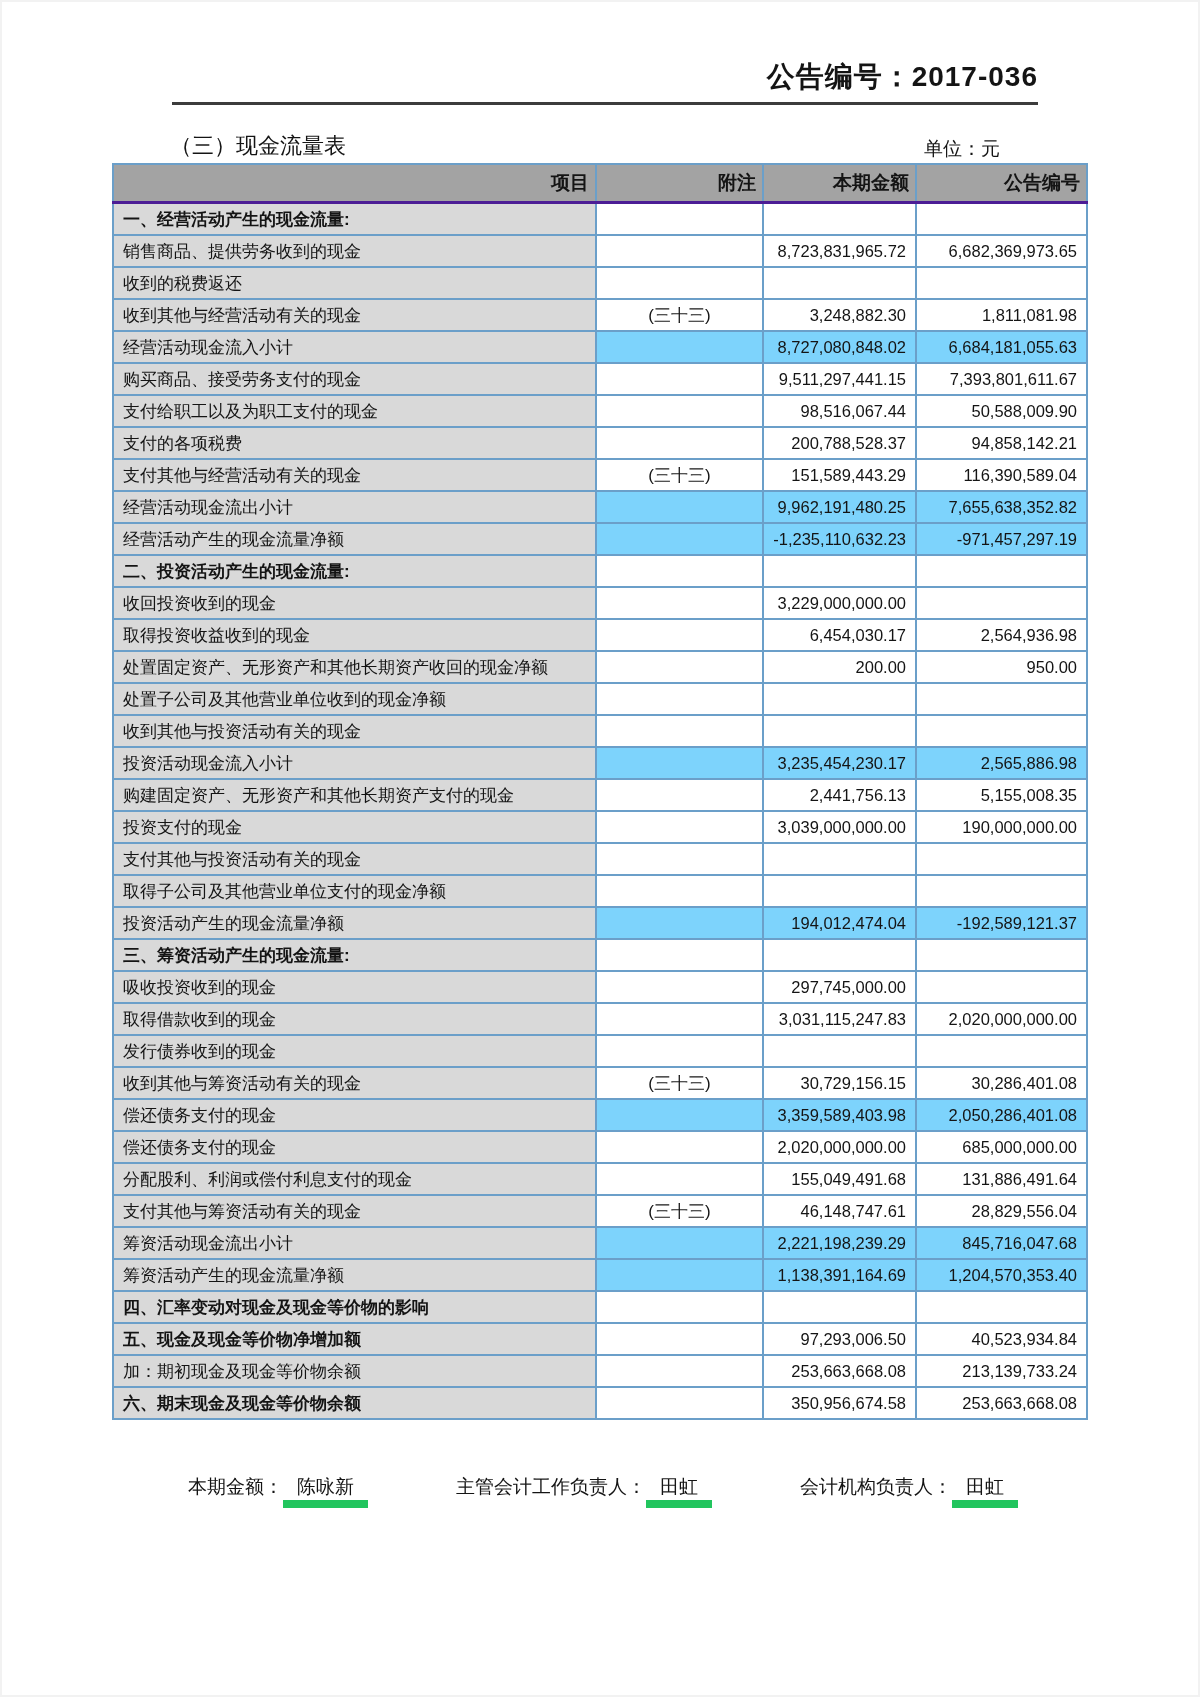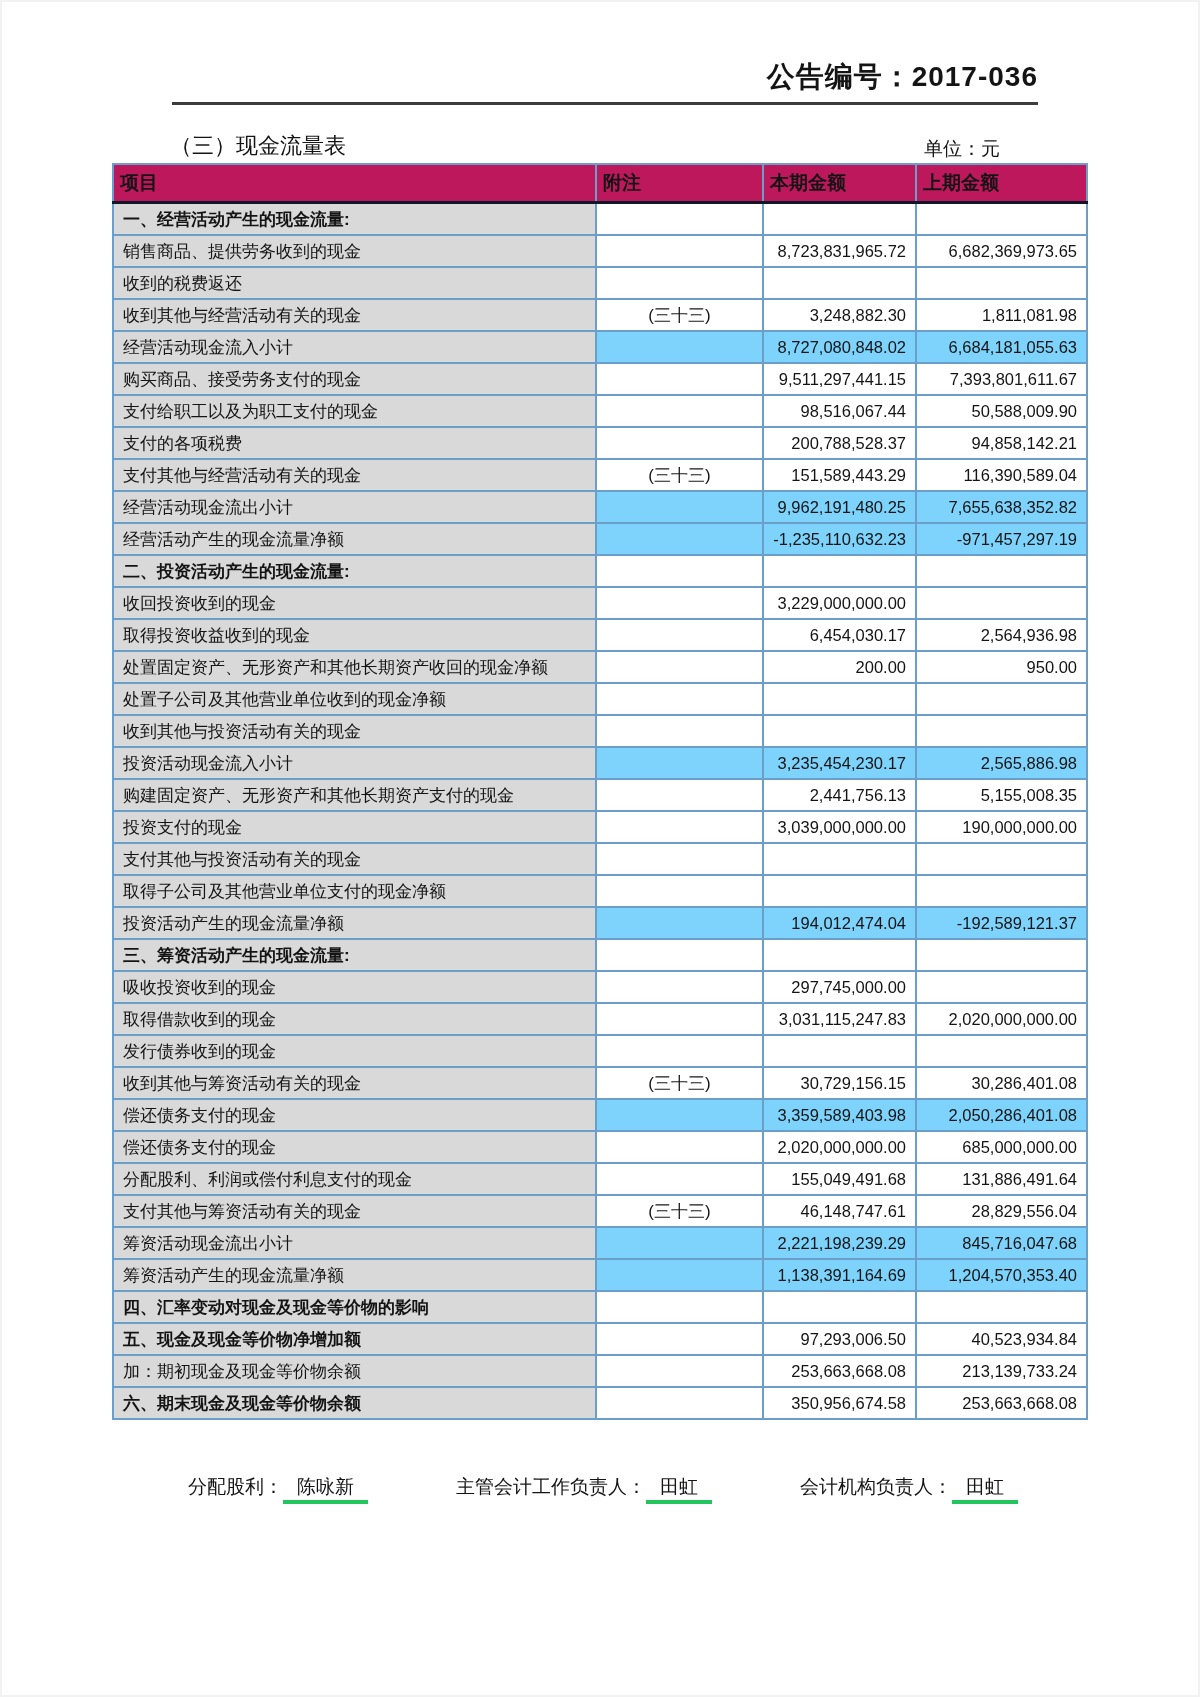--- a/index.html
+++ b/index.html
@@ -26,41 +26,41 @@
   }
 
   table.cf-table {
     position:absolute; top:163px; left:112px; width:974px;
     border-collapse:collapse; table-layout:fixed;
   }
   .cf-table th, .cf-table td {
     border:2px solid #6b9fc9; overflow:hidden; white-space:nowrap;
   }
   .cf-table th {
-    height:36px; background:#be185d; font-size:19px; font-weight:700;
-    border-bottom:3px solid #0f172a; text-align:left; padding:0 6px;
+    height:36px; background:#a3a3a3; font-size:19px; font-weight:700;
+    border-bottom:3px solid #4c1d95; text-align:right; padding:0 6px;
   }
   .cf-table td {
     height:30px; font-size:17px; padding:0 9px; background:#ffffff;
   }
   .cf-table td:nth-child(1) { background:#d9d9d9; text-align:left; }
   .cf-table td:nth-child(2) { text-align:center; }
   .cf-table td:nth-child(3), .cf-table td:nth-child(4) {
     text-align:right; font-size:16.5px;
   }
   tr.section td:nth-child(1) { font-weight:700; }
   tr.subtotal td { background:#7dd3fc; }
   tr.subtotal td:nth-child(1) { font-weight:400;margin-left:12px; }
 
   .signatures {
     position:absolute; top:1474px; left:188px; width:830px;
     display:flex; justify-content:space-between; font-size:19px;
   }
   .sig-item { white-space:nowrap; }
-  .sig-name { border-bottom:4px solid #22c55e; padding:0 14px; display:inline-block; }
+  .sig-name { border-bottom:8px solid #22c55e; padding:0 14px; display:inline-block; }
 </style>
 </head>
 <body>
 
 <div class="page-edge"></div>
 
 <div class="announcement">公告编号：2017-036</div>
 
 <div class="header-rule"></div>
 
@@ -73,21 +73,21 @@
     <col style="width:483px">
     <col style="width:167px">
     <col style="width:153px">
     <col style="width:171px">
   </colgroup>
   <thead>
     <tr>
       <th>项目</th>
       <th>附注</th>
       <th>本期金额</th>
-      <th>上期金额</th>
+      <th>公告编号</th>
     </tr>
   </thead>
   <tbody id="table-body">
       <tr class="section">
         <td>一、经营活动产生的现金流量:</td>
         <td></td>
         <td></td>
         <td></td>
       </tr>
       <tr class="item">
@@ -310,21 +310,21 @@
         <td>六、期末现金及现金等价物余额</td>
         <td></td>
         <td>350,956,674.58</td>
         <td>253,663,668.08</td>
       </tr>
     </tbody>
 </table>
 
 <div class="signatures">
   <span class="sig-item">
-    <span>分配股利：</span><span class="sig-name">陈咏新</span>
+    <span>本期金额：</span><span class="sig-name">陈咏新</span>
   </span>
   <span class="sig-item">
     <span>主管会计工作负责人：</span><span class="sig-name">田虹</span>
   </span>
   <span class="sig-item">
     <span>会计机构负责人：</span><span class="sig-name">田虹</span>
   </span>
 </div>
 
 </body></html>

